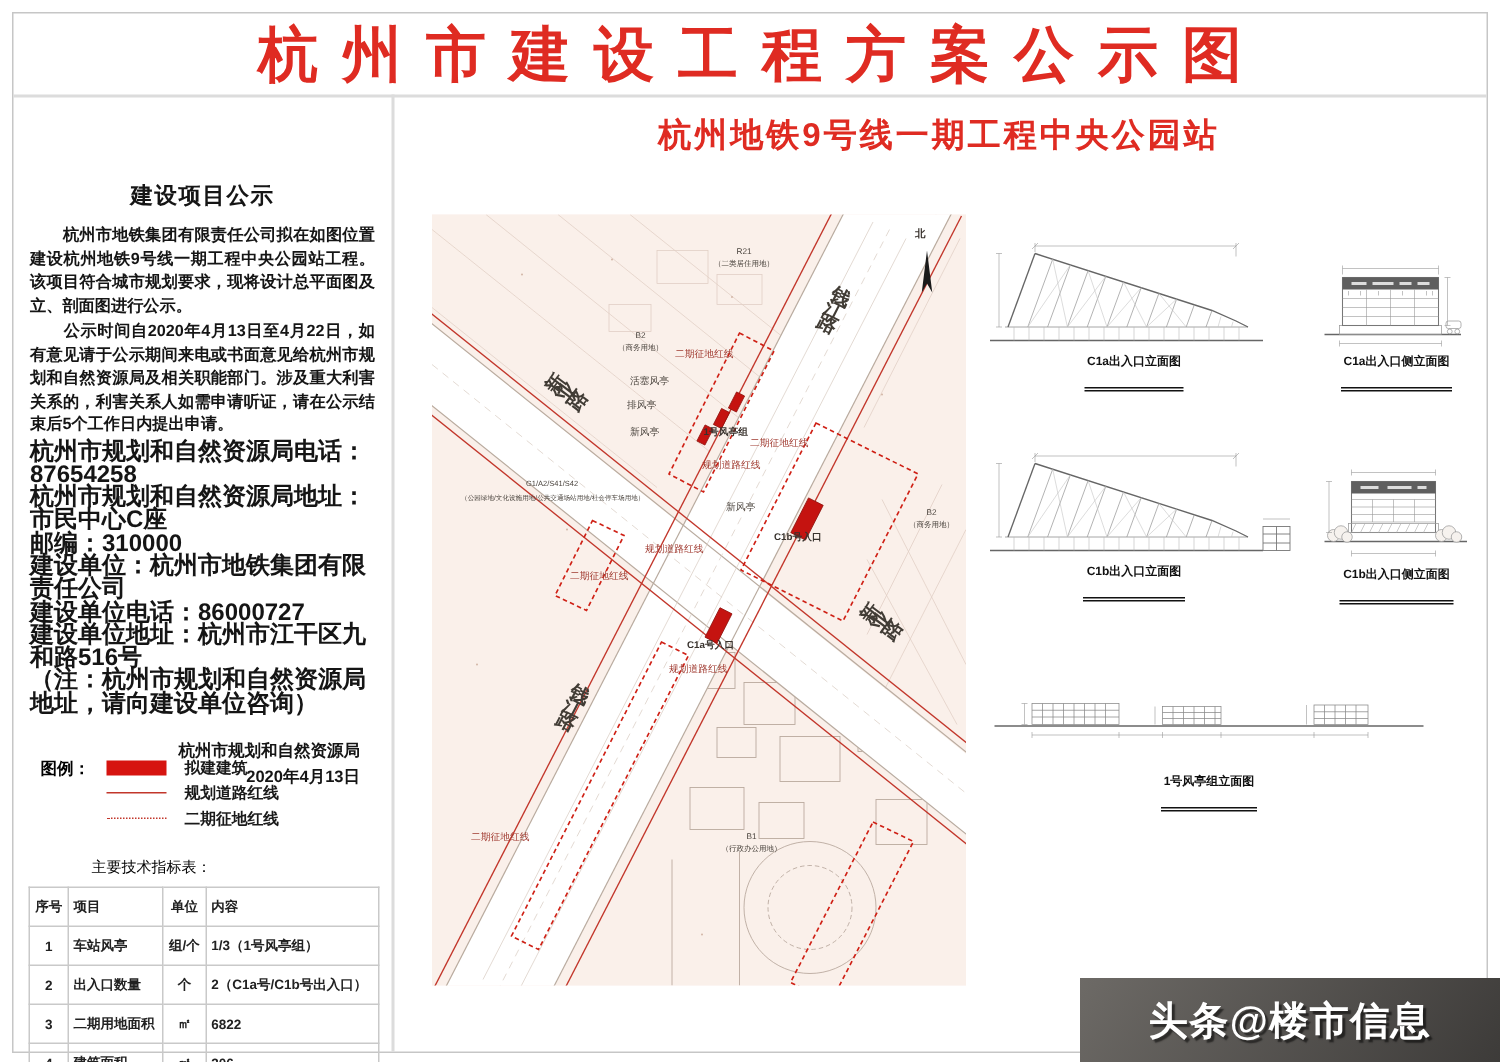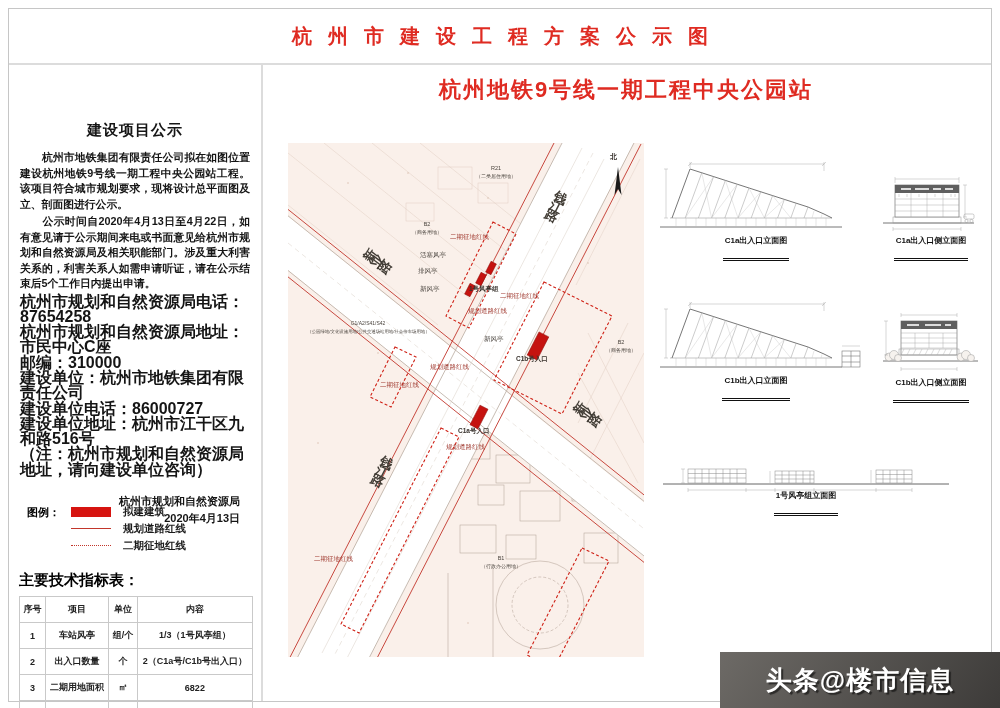--- a/index.html
+++ b/index.html
@@ -3,44 +3,44 @@
 <meta charset="utf-8">
 <style>
   html,body{margin:0;padding:0;}
   body{
     width:1000px;height:708px;position:relative;background:#ffffff;
     font-family:"Liberation Sans",sans-serif;overflow:hidden;
   }
   .sheet{position:absolute;left:8px;top:8px;width:982px;height:692px;border:1px solid #c6c6c6;background:#fff;}
   
   .title-band{position:absolute;left:0;top:0;right:0;height:54px;border-bottom:2px solid #dcdcdc;display:flex;align-items:center;justify-content:center;}
-  .main-title{color:#df2b22;font-size:20px;font-weight:bold;letter-spacing:16px;text-indent:16px;white-space:nowrap;}
+  .main-title{color:#df2b22;font-size:40px;font-weight:bold;letter-spacing:16px;text-indent:16px;white-space:nowrap;}
   .subtitle{position:absolute;left:252px;top:66px;right:0;text-align:center;color:#df2b22;font-size:22px;font-weight:bold;letter-spacing:2px;}
   
   .left-panel{position:absolute;left:0;top:54px;width:252px;bottom:0;border-right:2px solid #dcdcdc;}
   .notice{padding:58px 11px 0 11px;color:#151515;}
   .notice-heading{text-align:center;font-size:15px;font-weight:bold;margin-bottom:10px;letter-spacing:1px;}
   .notice p{margin:0 0 2px 0;font-size:10.8px;font-weight:bold;line-height:15.5px;text-align:justify;}
   .notice .nline{font-size:16px;font-weight:bold;line-height:15.3px;}
   .sig{margin-top:16px;text-align:right;padding-right:10px;}
   .sig div{font-size:11px;font-weight:bold;line-height:17px;}
   
   .legend{position:absolute;left:18px;top:440px;width:220px;}
   .legend-title{position:absolute;left:0;top:2px;font-size:11px;font-weight:bold;}
   .legend-row{display:flex;align-items:center;height:17px;margin-left:44px;}
   .swatch{width:40px;display:flex;align-items:center;justify-content:center;margin-right:12px;}
   .swatch-block{width:40px;height:10px;background:#d61410;}
   .swatch-line{width:40px;height:0;border-top:1.6px solid #c2362b;}
   .swatch-dashed{width:40px;height:0;border-top:1.6px dotted #c2362b;}
   .legend-label{font-size:10.5px;font-weight:bold;color:#1a1a1a;white-space:nowrap;}
   
   .table-block{position:absolute;left:10px;top:508px;width:234px;}
-  .table-title{font-size:15px;font-weight:bold;margin-bottom:6px;}
+  .table-title{font-size:10px;font-weight:normal;margin-bottom:6px;margin-left:42px;}
   table.spec{width:100%;border-collapse:collapse;}
-  table.spec th,table.spec td{border:1px solid #c9c9c9;font-size:9px;font-weight:bold;color:#222;padding:6px 3px;text-align:center;white-space:nowrap;}
+  table.spec th,table.spec td{border:1px solid #c9c9c9;font-size:9px;font-weight:bold;color:#222;padding:6px 3px;text-align:left;white-space:nowrap;}
   table.spec th{font-weight:bold;}
   .c-center{text-align:center !important;}
   
   .map{position:absolute;left:279px;top:134px;width:356px;height:514px;background:#faf0ea;}
   .map svg{position:absolute;left:0;top:0;}
   .ml{position:absolute;font-size:6.5px;color:#4a443e;white-space:nowrap;line-height:1.1;z-index:3;}
   .ml-red{color:#a03a30;}
   .ml-dark{color:#38322d;font-weight:bold;}
   .ml-center{text-align:center;white-space:normal;}
   .ml-road{font-size:13px;font-weight:bold;color:#413c35;letter-spacing:10px;writing-mode:vertical-rl;white-space:nowrap;z-index:3;}
@@ -489,19 +489,19 @@
         <line x1="27" y1="36" x2="251" y2="36"></line>
         <line x1="27" y1="34" x2="27" y2="38"></line>
           <line x1="85" y1="34" x2="85" y2="38"></line>
           <line x1="114" y1="34" x2="114" y2="38"></line>
         <line x1="153" y1="34" x2="153" y2="38"></line>
           <line x1="215" y1="34" x2="215" y2="38"></line>
           <line x1="251" y1="34" x2="251" y2="38"></line>
       </g>
     </g>
   </svg>
-  <div class="elev-caption" style="left:652px;top:481px;width:290px;"><span>1号风亭组立面图</span></div>
+  <div class="elev-caption" style="left:652px;top:506px;width:290px;"><span>1号风亭组立面图</span></div>
 
 </div>
 
 <div class="watermark">
   <span>头条@楼市信息</span>
 </div>
 
 </body></html>

